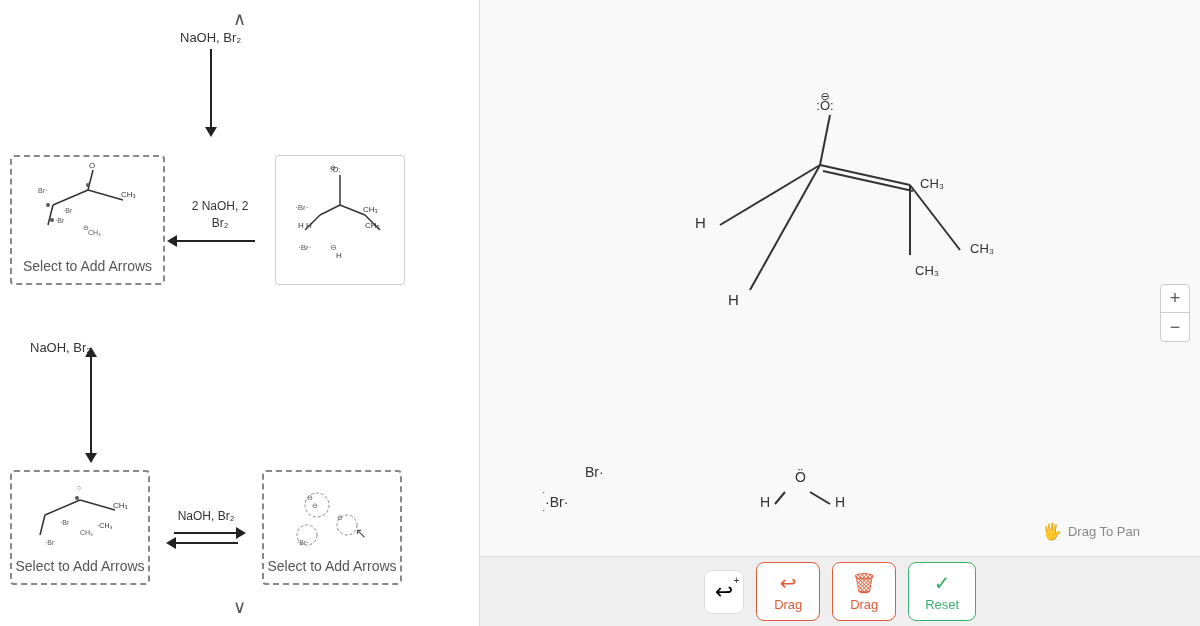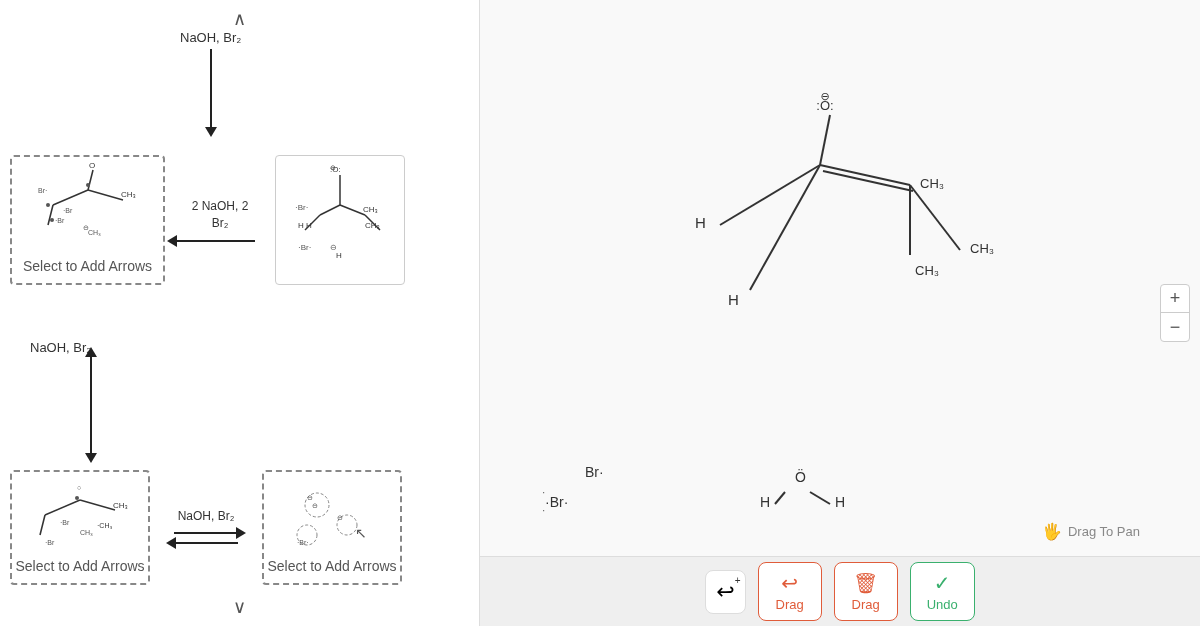--- a/index.html
+++ b/index.html
@@ -568,18 +568,18 @@
       <span>Drag</span>
     </div>
 
     <div class="toolbar-btn reset-btn">
       <span class="btn-icon">🗑</span>
       <span>Drag</span>
     </div>
 
     <div class="toolbar-btn done-btn">
       <span class="btn-icon">✓</span>
-      <span>Undo</span>
+      <span>Reset</span>
     </div>
 
   </div>
 
 </div>
 
 </body></html>

